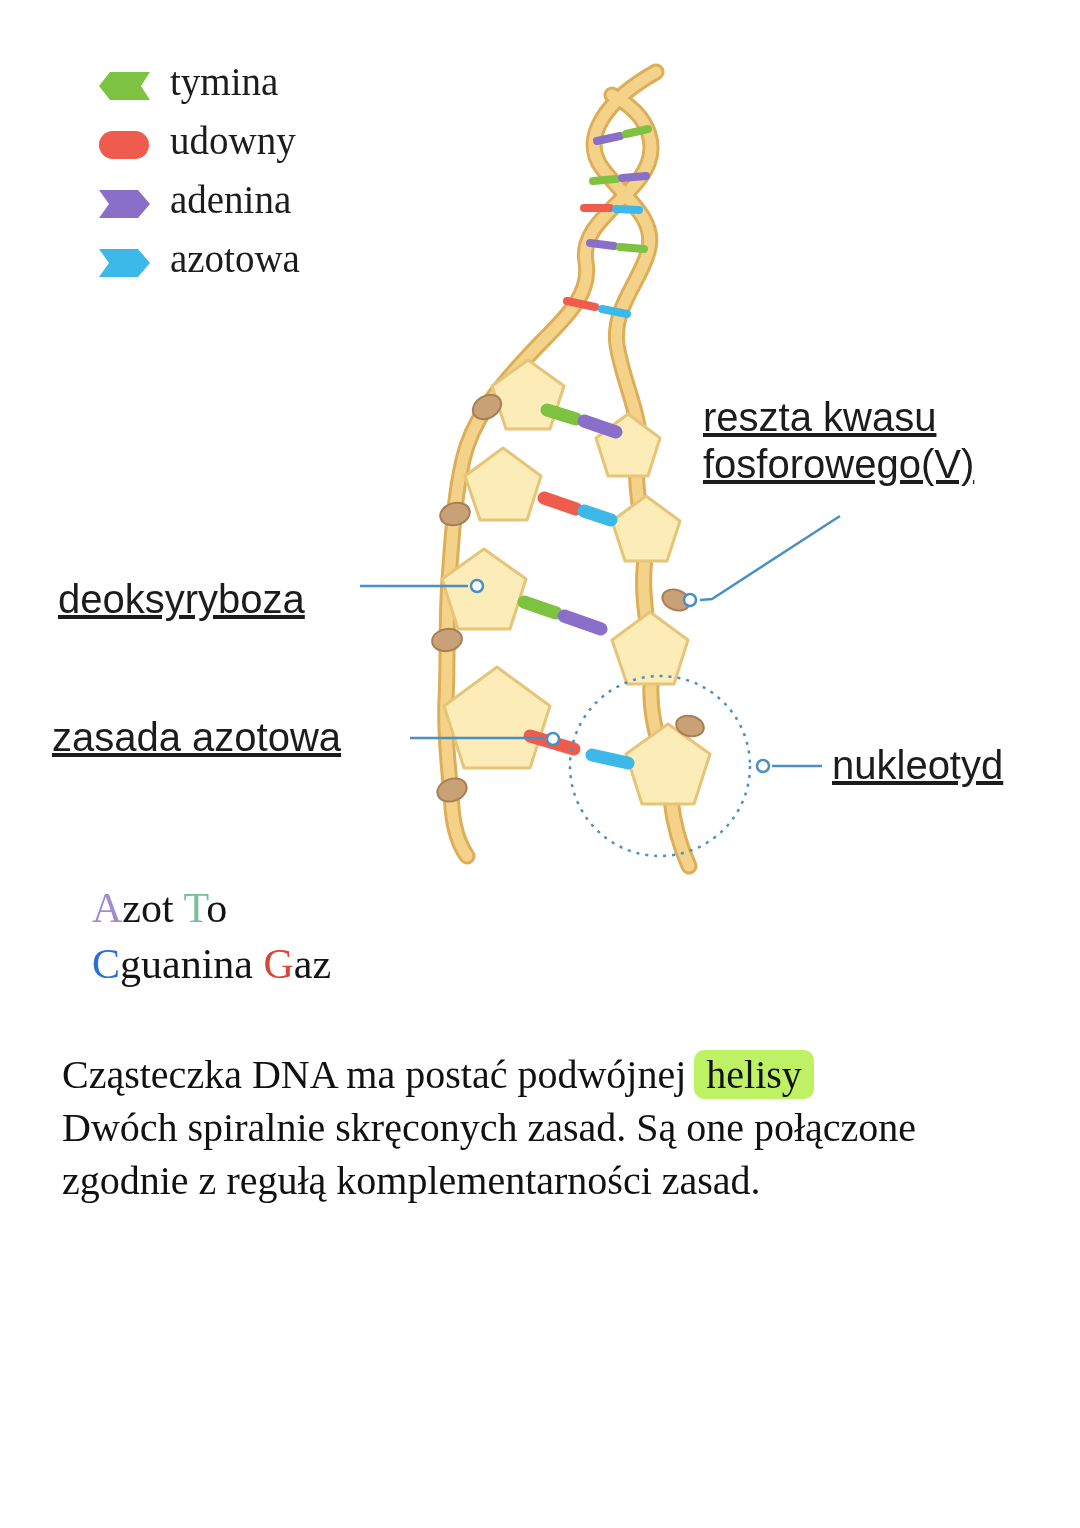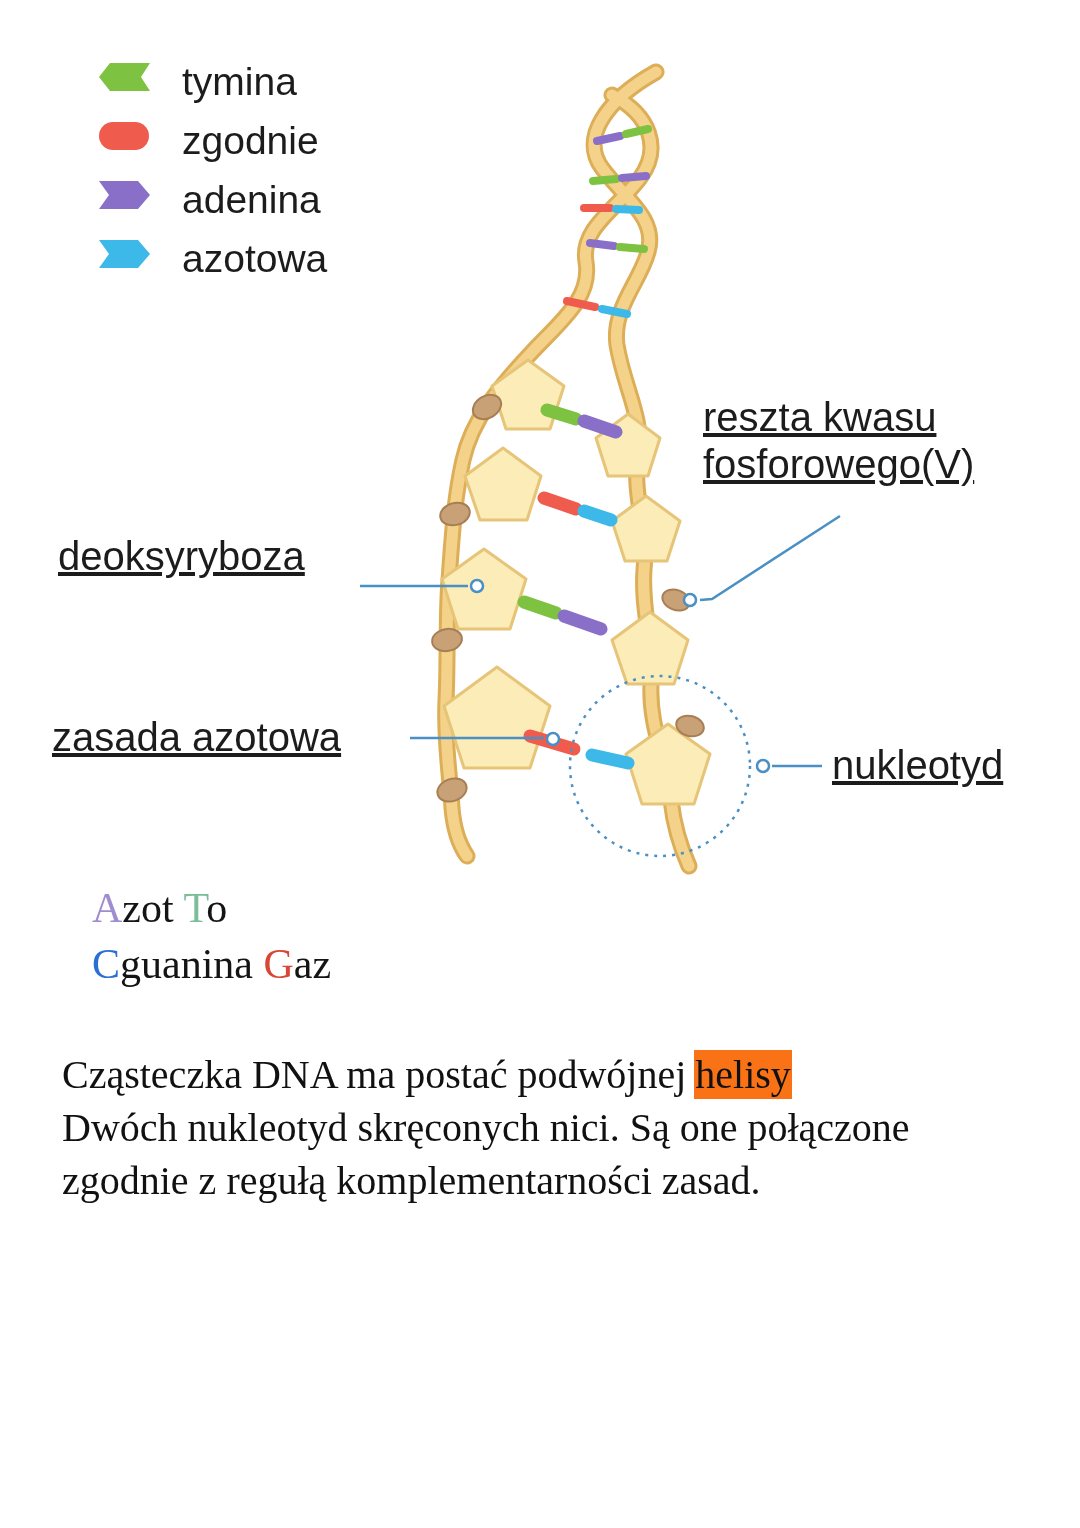--- a/index.html
+++ b/index.html
@@ -3,43 +3,43 @@
 <meta charset="utf-8">
 <style>
   html,body{margin:0;padding:0;}
   body{width:1080px;height:1528px;background:#ffffff;position:relative;overflow:hidden;
        font-family:"Liberation Sans",sans-serif;}
   .page{position:absolute;inset:0;}
   .dna-art{position:absolute;left:0;top:0;}
 
   
   .legend{position:absolute;left:98px;top:62px;display:flex;flex-direction:column;gap:20px;}
-  .legend-row{display:flex;align-items:flex-start;gap:32px;}
+  .legend-row{display:flex;align-items:flex-end;gap:20px;font-family:Liberation Serif, serif;}
   .legend-row svg{display:block;}
   .legend-label{font-size:39px;color:#1c1c1c;line-height:1;}
 
   
   .lbl{position:absolute;font-size:40px;color:#1c1c1c;line-height:1.18;text-decoration:underline;}
   .lbl-phosphate{left:703px;top:394px;width:350px;}
-  .lbl-deoxyribose{left:58px;top:533px;}
+  .lbl-deoxyribose{left:58px;top:576px;}
   .lbl-base{left:52px;top:714px;}
   .lbl-nucleotide{left:832px;top:742px;}
 
   
   .mnemonic{position:absolute;left:75px;top:880px;font-family:"Liberation Serif",serif;
             font-size:42px;color:#141414;line-height:1.34;margin-left:17px;}
   .mn-a{color:#a08cd0;}
   .mn-t{color:#7bbf9a;}
   .mn-c{color:#2b6fd4;}
   .mn-g{color:#d94536;}
 
   
   .paragraph{position:absolute;left:62px;top:1048px;width:930px;
              font-family:"Liberation Serif",serif;font-size:40px;color:#111111;line-height:1.33;}
-  .hl{background:#f97316;border-radius:0;padding:2px 1px;margin-left:-2px;}
+  .hl{background:#bef264;border-radius:10px;padding:2px 12px;margin-left:-2px;}
 </style>
 </head>
 <body>
 
 <div class="page">
 
   <svg class="dna-art" width="1080" height="900" viewBox="0 0 1080 900">
 
     <g fill="none" stroke-linecap="round" stroke-linejoin="round">
       <path stroke="#dcae58" stroke-width="17" d="M 612,95 C 650,115 662,148 640,178 C 618,208 580,228 586,262 C 592,298 560,322 532,352 C 498,388 472,420 463,460 C 454,500 452,540 449,580 C 446,620 448,660 446,700 C 444,740 450,775 452,808 C 454,832 460,846 467,856"></path>
@@ -109,21 +109,21 @@
     <div class="legend-row">
       <svg width="52" height="30" viewBox="0 0 52 30">
         <polygon points="12,1 52,1 43,15 52,29 12,29 1,15" fill="#7ec242"></polygon>
       </svg>
       <span class="legend-label">tymina</span>
     </div>
     <div class="legend-row">
       <svg width="52" height="30" viewBox="0 0 52 30">
         <rect x="1" y="1" width="50" height="28" rx="14" fill="#ef5b4c"></rect>
       </svg>
-      <span class="legend-label">zgodnie</span>
+      <span class="legend-label">udowny</span>
     </div>
     <div class="legend-row">
       <svg width="52" height="30" viewBox="0 0 52 30">
         <polygon points="1,1 40,1 52,15 40,29 1,29 11,15" fill="#8a6fc8"></polygon>
       </svg>
       <span class="legend-label">adenina</span>
     </div>
     <div class="legend-row">
       <svg width="52" height="30" viewBox="0 0 52 30">
         <polygon points="1,1 40,1 52,15 40,29 1,29 11,15" fill="#3cb9e8"></polygon>
@@ -137,16 +137,16 @@
   <div class="lbl lbl-base">zasada azotowa</div>
   <div class="lbl lbl-nucleotide">nukleotyd</div>
 
   <div class="mnemonic">
     <div><span class="mn-a">A</span><span>zot </span><span class="mn-t">T</span><span>o</span></div>
     <div><span class="mn-c">C</span><span>guanina </span><span class="mn-g">G</span><span>az</span></div>
   </div>
 
   <div class="paragraph">
     <span>Cząsteczka DNA ma postać podwójnej </span><span class="hl">helisy</span><br>
-    <span>Dwóch nukleotyd skręconych nici. Są one połączone zgodnie z regułą komplementarności zasad.</span>
+    <span>Dwóch spiralnie skręconych zasad. Są one połączone zgodnie z regułą komplementarności zasad.</span>
   </div>
 
 </div>
 
 </body></html>

